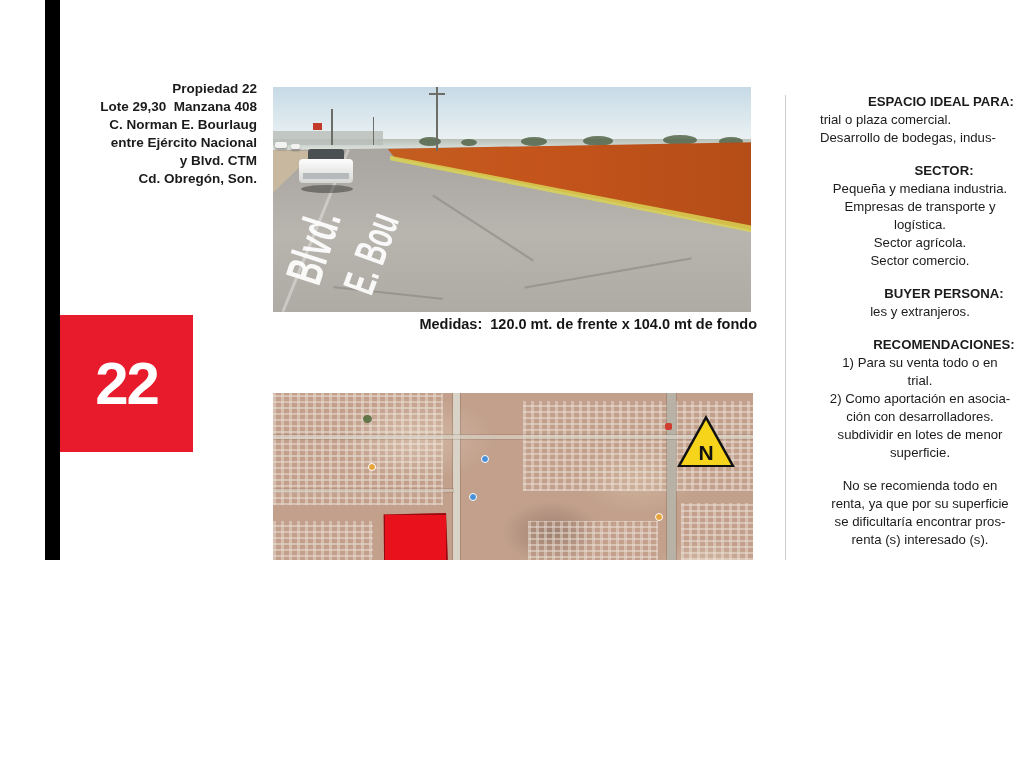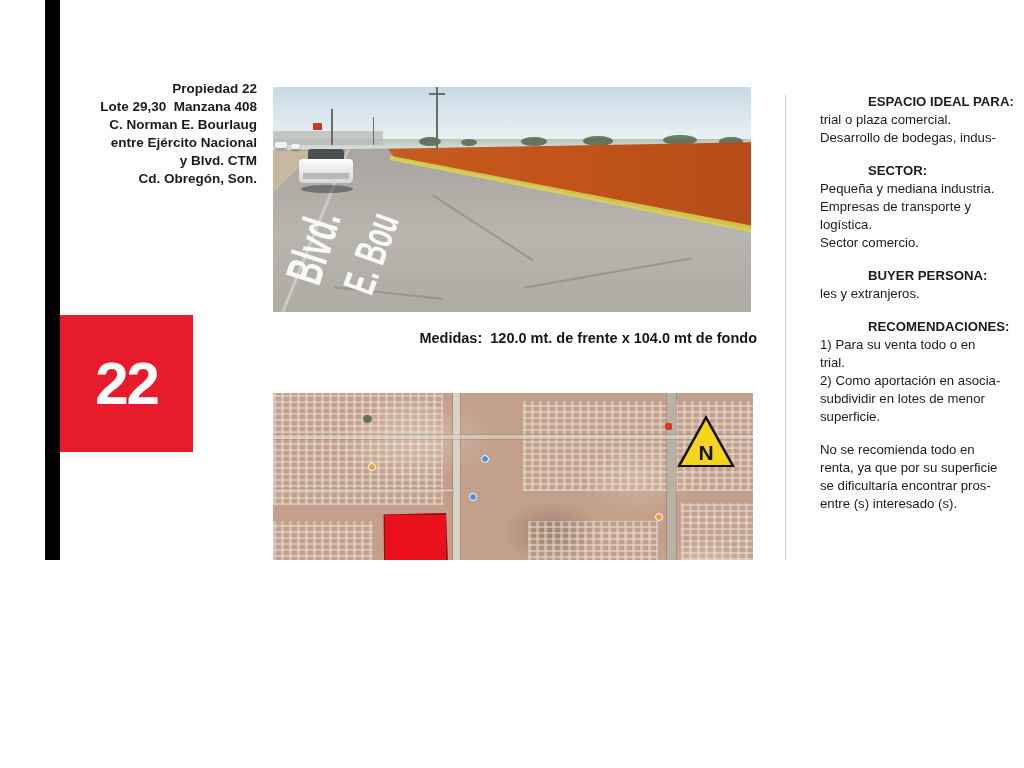--- a/index.html
+++ b/index.html
@@ -47,21 +47,21 @@
   .truck .grill{position:absolute;top:26px;left:4px;width:46px;height:6px;background:#b7babc;}
   .truck .shadow{position:absolute;bottom:0;left:2px;width:52px;height:8px;background:rgba(40,40,40,.45);border-radius:50%;}
   .car-far{position:absolute;background:#f2f2f0;border-radius:2px;box-shadow:0 2px 2px rgba(60,60,60,.4);}
   .street-label{position:absolute;color:rgba(255,255,255,.92);font-weight:700;white-space:pre;}
   .street-label.l1{left:2px;top:186px;font-size:30px;transform:rotate(-72deg) scaleY(1.7);transform-origin:left top;}
   .street-label.l2{left:60px;top:196px;font-size:26px;transform:rotate(-70deg) scaleY(1.7);transform-origin:left top;}
 
   
   .caption{position:absolute;left:228px;width:484px;text-align:right;font-size:14.5px;
            font-weight:600;color:#161616;white-space:pre;}
-  .caption-photo{top:330px;}
+  .caption-photo{top:316px;}
   .caption-map{top:664px;}
 
   
   .map{position:absolute;left:228px;top:393px;width:480px;height:253px;overflow:hidden;
        background-color:#c2a08c;
        background-image:
          radial-gradient(95px 60px at 12% 82%, #a5826e 0%, transparent 70%),
          radial-gradient(130px 70px at 52% 90%, #b1907a 0%, transparent 70%),
          radial-gradient(85px 50px at 76% 34%, #cfb29c 0%, transparent 70%),
          radial-gradient(110px 60px at 30% 18%, #d4baa6 0%, transparent 70%),
@@ -86,21 +86,21 @@
   .north .n{position:absolute;left:0;bottom:2px;width:100%;text-align:center;
             font-size:21px;font-weight:800;color:#111;}
   .north-dot{position:absolute;left:392px;top:30px;width:7px;height:7px;background:#d23c30;border-radius:2px;}
 
   
   .divider-v{position:absolute;left:740px;top:95px;width:1px;height:595px;background:#cccccc;}
 
   
   .info-column{position:absolute;left:775px;top:93px;width:200px;font-size:13.2px;line-height:18px;color:#1b1b1b;}
   .section{margin:0 0 0 0;}
-  .section + .section{margin-top:15px;}
+  .section + .section{margin-top:15px;text-align:center;}
   .section .heading{font-weight:700;padding-left:48px;}
   .section .line{white-space:pre;}
 
   
   .br-box{position:absolute;left:842px;top:608px;width:57px;height:61px;background:var(--brand-crimson,#b02028);}
   .br-box .mono{position:absolute;top:5px;color:#fff;font-family:"Liberation Serif","DejaVu Serif",serif;
                 font-size:45px;line-height:50px;font-weight:400;}
   .br-box .b{left:10px;}
   .br-box .r{left:25px;}
   .wordmark{position:absolute;left:780px;top:666px;width:185px;text-align:center;
@@ -206,39 +206,41 @@
       <div class="section">
         <div class="heading">ESPACIO IDEAL PARA:</div>
         <div class="line">trial o plaza comercial.</div>
         <div class="line">Desarrollo de bodegas, indus-</div>
       </div>
       <div class="section">
         <div class="heading">SECTOR:</div>
         <div class="line">Pequeña y mediana industria.</div>
         <div class="line">Empresas de transporte y</div>
         <div class="line">logística.</div>
+        <div class="line">Sector agrícola.</div>
         <div class="line">Sector comercio.</div>
       </div>
       <div class="section">
         <div class="heading">BUYER PERSONA:</div>
         <div class="line">les y extranjeros.</div>
       </div>
       <div class="section">
         <div class="heading">RECOMENDACIONES:</div>
         <div class="line">1) Para su venta todo o en</div>
         <div class="line">trial.</div>
         <div class="line">2) Como aportación en asocia-</div>
+        <div class="line">ción con desarrolladores.</div>
         <div class="line">subdividir en lotes de menor</div>
         <div class="line">superficie.</div>
       </div>
       <div class="section">
         <div class="line">No se recomienda todo en</div>
         <div class="line">renta, ya que por su superficie</div>
         <div class="line">se dificultaría encontrar pros-</div>
-        <div class="line">entre (s) interesado (s).</div>
+        <div class="line">renta (s) interesado (s).</div>
       </div>
     </div>
 
   <div class="br-box">
     <span class="mono b">B</span>
     <span class="mono r">R</span>
   </div>
   <div class="wordmark"><span class="mac">mac</span><span class="river">river</span></div>
   <div class="tagline">Bienes Raíces</div>
 

